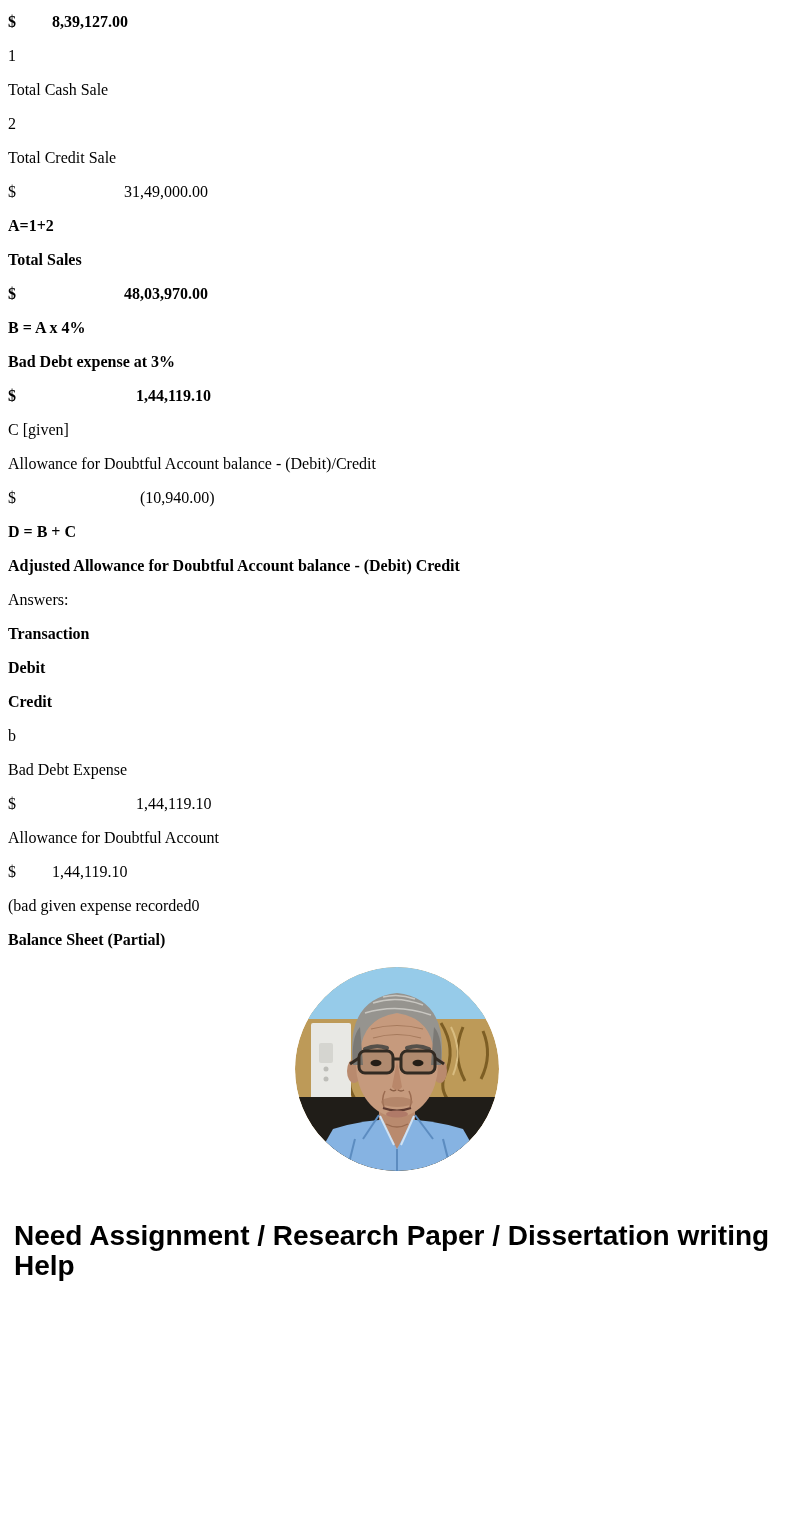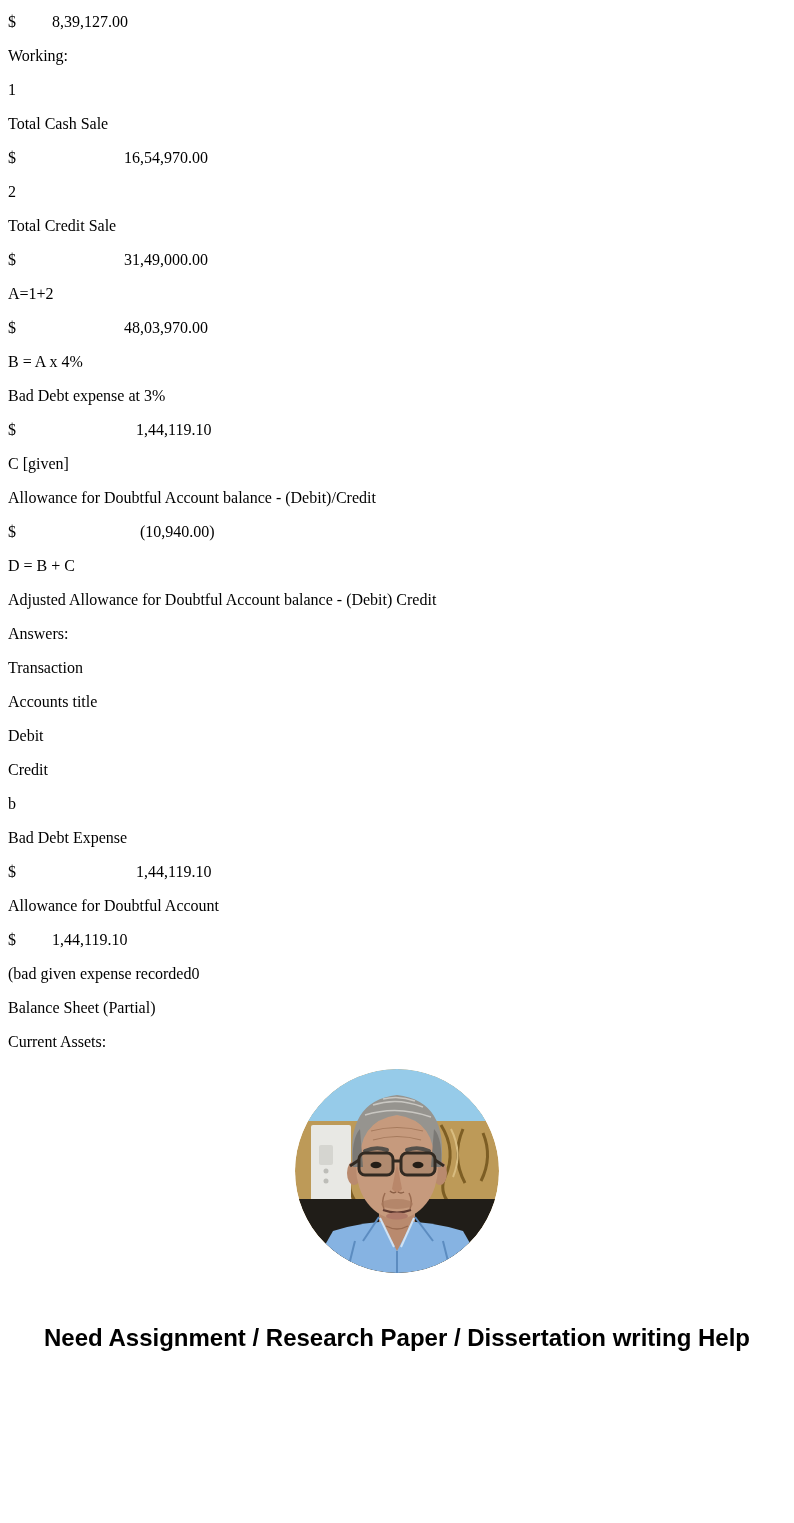--- a/index.html
+++ b/index.html
@@ -13,82 +13,79 @@
   .doc {
     padding: 12px 8px 0 8px;
   }
   .line {
     margin: 0 0 15px 0;
     font-size: 16px;
     line-height: 19px;
     white-space: pre-wrap;
     font-weight: normal;
   }
-  .line.bold { font-weight: normal; }
+  .line.bold { font-weight: bold; }
 
   .avatar-wrap {
     margin-top: 18px;
     display: flex;
     justify-content: center;
   }
   .avatar {
     width: 204px;
     height: 204px;
     border-radius: 50%;
     overflow: hidden;
     display: block;
   }
 
   .footer {
     margin-top: 50px;
-    text-align: center;
+    text-align: left;
     font-family: "Liberation Sans", sans-serif;
     font-weight: bold;
-    font-size: 24px;
+    font-size: 28px;
     line-height: 30px;
     color: #000000;
   }
   .footer p { margin: 0 auto; max-width: 766px; }
 </style>
 </head>
 <body>
 
 <div class="doc">
   <div>
       <p class="line bold">$         8,39,127.00</p>
-      <p class="line">Working:</p>
       <p class="line">1</p>
       <p class="line">Total Cash Sale</p>
-      <p class="line">$                           16,54,970.00</p>
       <p class="line">2</p>
       <p class="line">Total Credit Sale</p>
       <p class="line">$                           31,49,000.00</p>
       <p class="line bold">A=1+2</p>
+      <p class="line bold">Total Sales</p>
       <p class="line bold">$                           48,03,970.00</p>
       <p class="line bold">B = A x 4%</p>
       <p class="line bold">Bad Debt expense at 3%</p>
       <p class="line bold">$                              1,44,119.10</p>
       <p class="line">C [given]</p>
       <p class="line">Allowance for Doubtful Account balance - (Debit)/Credit</p>
       <p class="line">$                               (10,940.00)</p>
       <p class="line bold">D = B + C</p>
       <p class="line bold">Adjusted Allowance for Doubtful Account balance - (Debit) Credit</p>
       <p class="line">Answers:</p>
       <p class="line bold">Transaction</p>
-      <p class="line bold">Accounts title</p>
       <p class="line bold">Debit</p>
       <p class="line bold">Credit</p>
       <p class="line">b</p>
       <p class="line">Bad Debt Expense</p>
       <p class="line">$                              1,44,119.10</p>
       <p class="line">Allowance for Doubtful Account</p>
       <p class="line">$         1,44,119.10</p>
       <p class="line">(bad given expense recorded0</p>
       <p class="line bold">Balance Sheet (Partial)</p>
-      <p class="line bold">Current Assets:</p>
     </div>
 
   <div class="avatar-wrap">
     <svg class="avatar" viewBox="0 0 204 204" xmlns="http://www.w3.org/2000/svg" role="img">
       <defs>
         <clipPath id="circ">
             <circle cx="102" cy="102" r="102"></circle>
           </clipPath>
       </defs>
       <g clip-path="url(#circ)">

